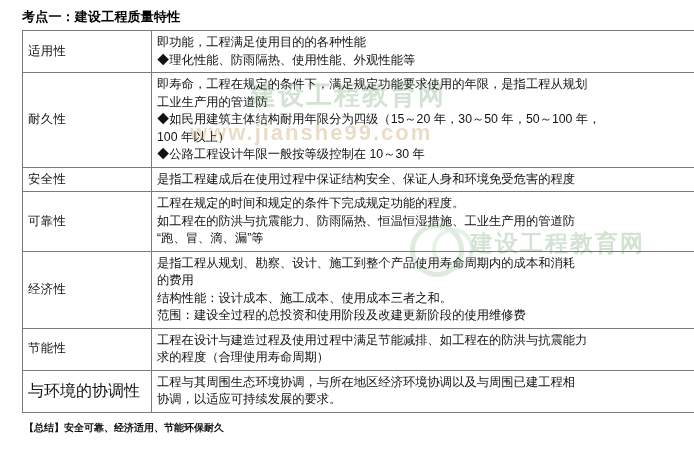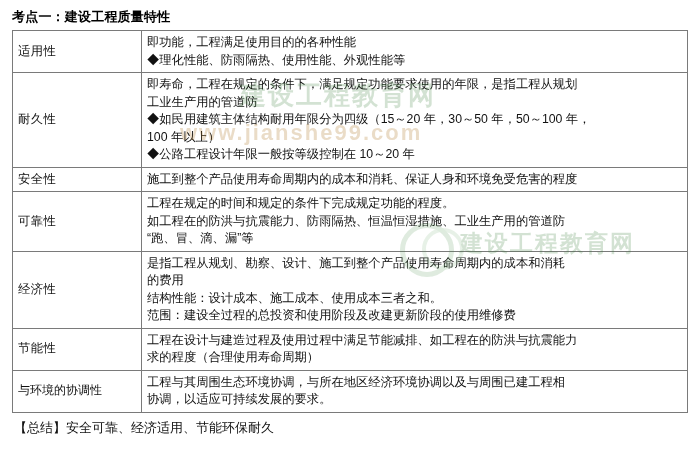--- a/index.html
+++ b/index.html
@@ -13,20 +13,21 @@
     font-family: "Liberation Sans", sans-serif;
     color: #1a1a1a;
     overflow: hidden;
   }
   .page {
     position: relative;
     width: 660px;
     height: 449px;
     box-sizing: border-box;
     padding: 6px 8px 0 8px;
+    margin-left: 10px;
   }
   .heading {
     font-size: 13px;
     font-weight: bold;
     color: #000000;
     line-height: 18px;
     margin: 2px 0 4px 4px;
     letter-spacing: 0.2px;
   }
   table.main {
@@ -45,36 +46,36 @@
   }
   td.term {
     width: 118px;
     text-align: left;
     vertical-align: middle;
     white-space: nowrap;
     letter-spacing: 0.5px;
   }
   td.term.narrow {
     letter-spacing: 0px;
-    font-size: 12px;
+    font-size: 16px;
   }
   td.desc {
     text-align: left;
     vertical-align: middle;
   }
   td.desc p {
     margin: 0;
     padding: 0;
   }
   .summary {
-    font-size: 13px;
+    font-size: 10px;
     line-height: 20px;
     margin: 5px 0 0 6px;
     color: #111111;
-    font-weight: normal;
+    font-weight: bold;
   }
   
   .watermark {
     position: absolute;
     left: 160px;
     top: 78px;
     width: 420px;
     height: 180px;
     pointer-events: none;
     opacity: 0.22;
@@ -145,27 +146,27 @@
           <p>◆理化性能、防雨隔热、使用性能、外观性能等</p>
         </td>
       </tr>
       <tr>
         <td class="term">耐久性</td>
         <td class="desc">
           <p>即寿命，工程在规定的条件下，满足规定功能要求使用的年限，是指工程从规划</p>
           <p>工业生产用的管道防</p>
           <p>◆如民用建筑主体结构耐用年限分为四级（15～20 年，30～50 年，50～100 年，</p>
           <p>100 年以上）</p>
-          <p>◆公路工程设计年限一般按等级控制在 10～20 年</p>
+          <p>◆公路工程设计年限一般按等级控制在 10～30 年</p>
         </td>
       </tr>
       <tr>
         <td class="term">安全性</td>
         <td class="desc">
-          <p>施工到整个产品使用寿命周期内的成本和消耗、保证人身和环境免受危害的程度</p>
+          <p>是指工程建成后在使用过程中保证结构安全、保证人身和环境免受危害的程度</p>
         </td>
       </tr>
       <tr>
         <td class="term">可靠性</td>
         <td class="desc">
           <p>工程在规定的时间和规定的条件下完成规定功能的程度。</p>
           <p>如工程在的防洪与抗震能力、防雨隔热、恒温恒湿措施、工业生产用的管道防</p>
           <p>“跑、冒、滴、漏”等</p>
         </td>
       </tr>

